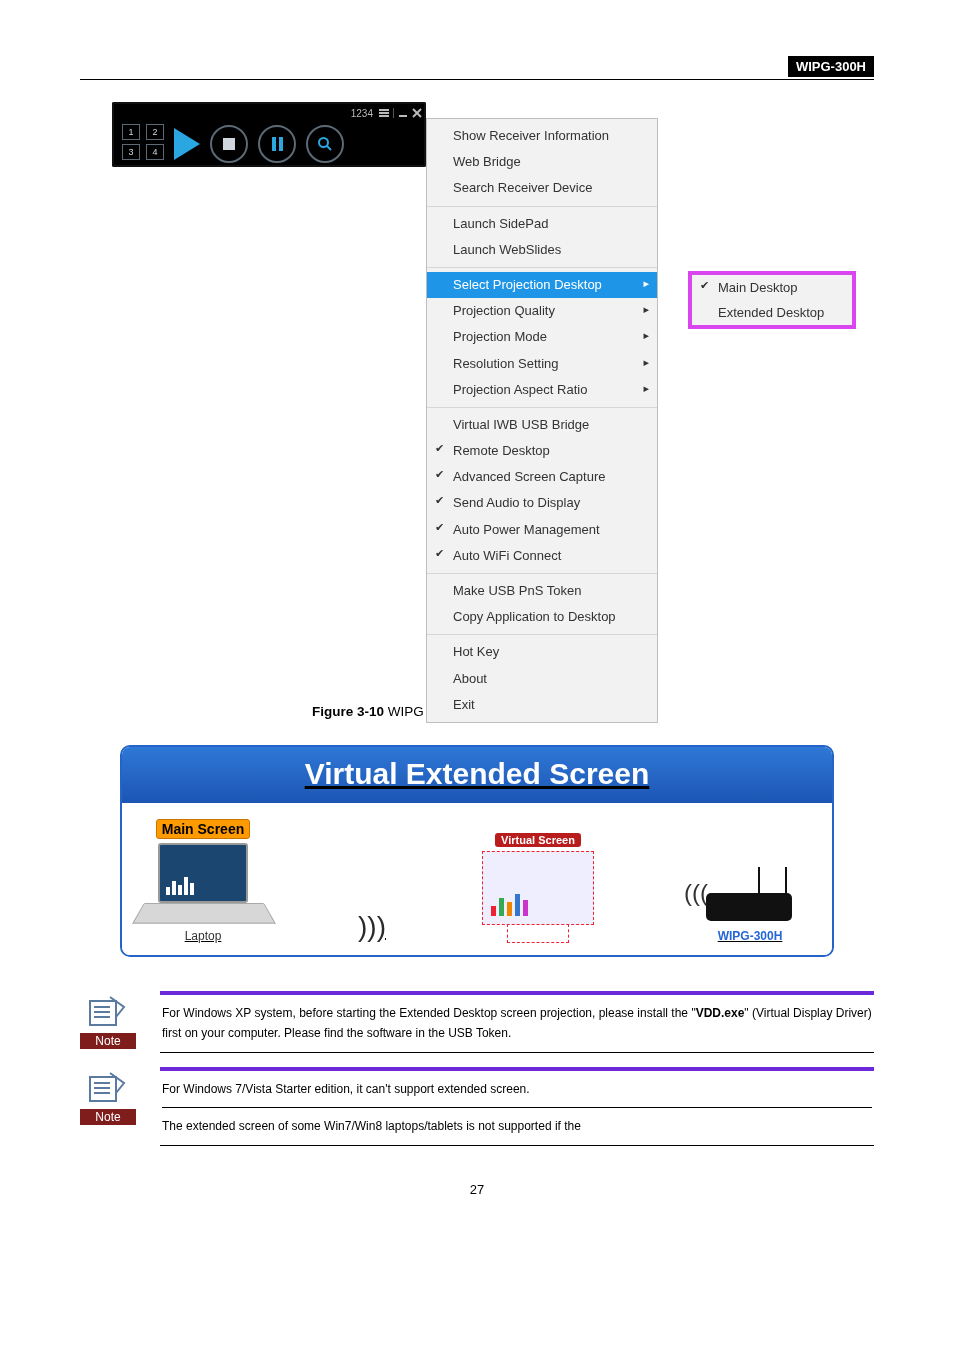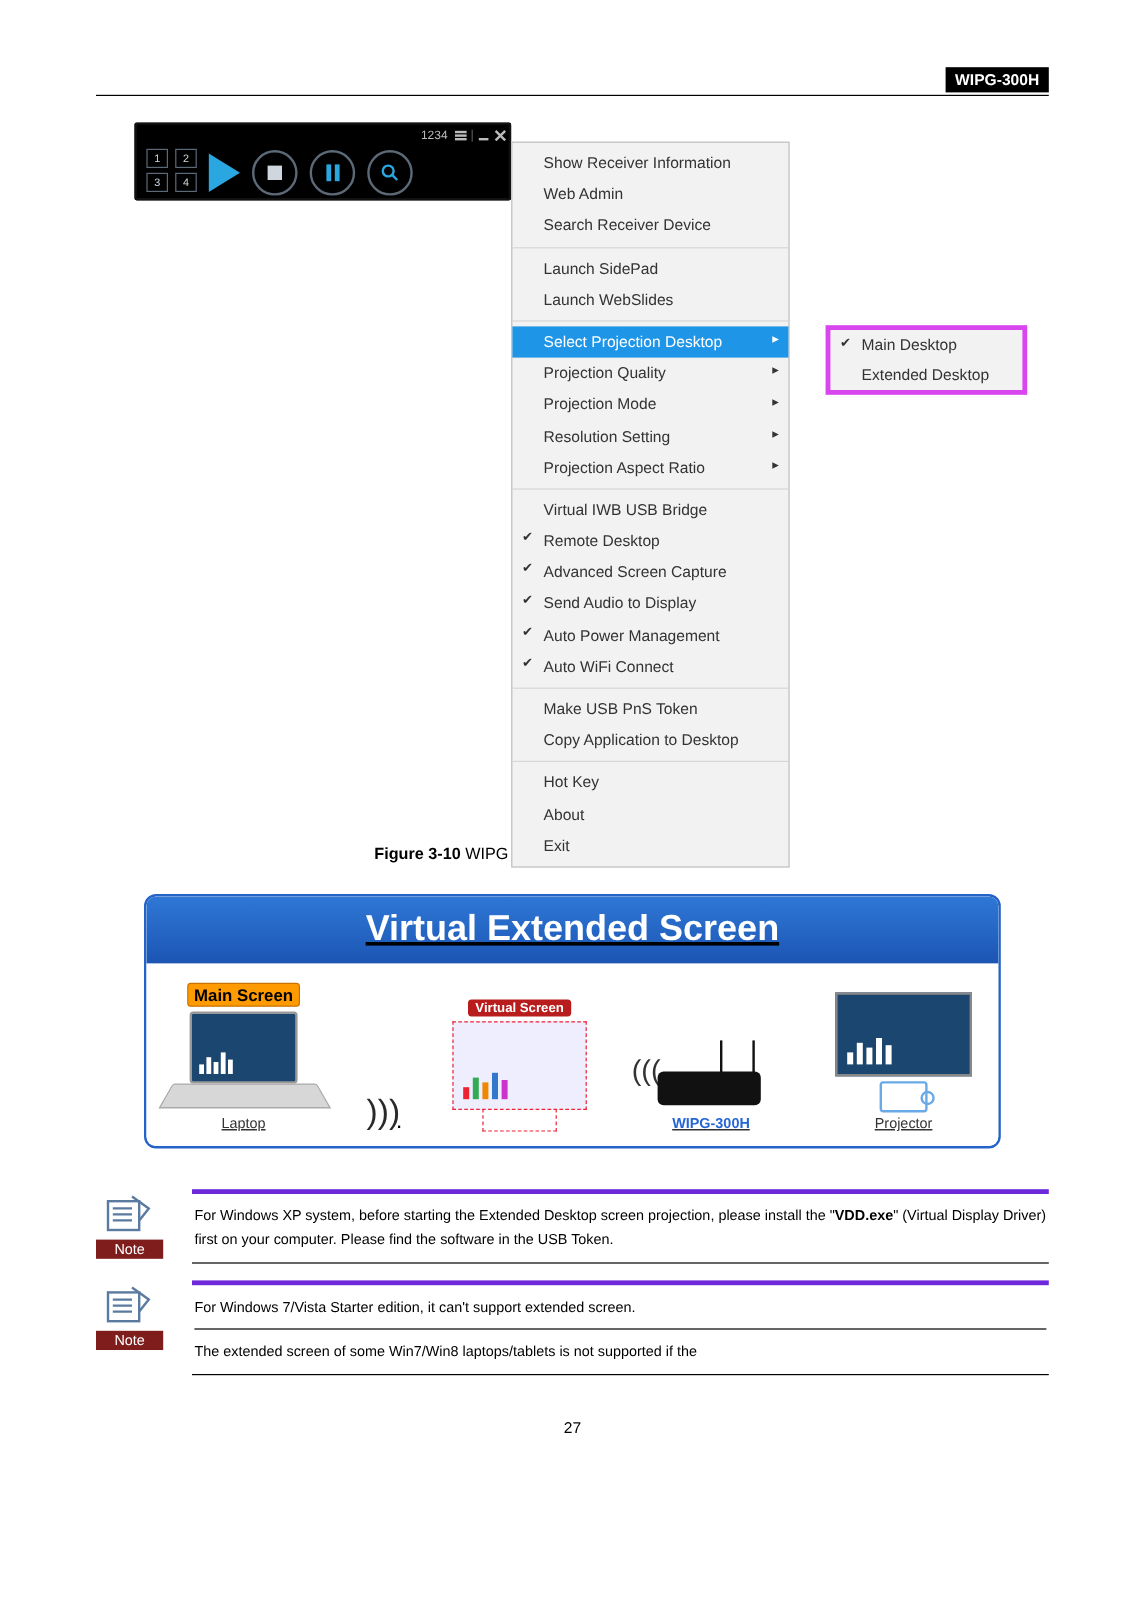--- a/index.html
+++ b/index.html
@@ -326,21 +326,21 @@
               <circle cx="6.5" cy="6.5" r="4.5" stroke="#2aa7e0" stroke-width="2" fill="none"></circle>
               <line x1="10" y1="10" x2="14" y2="14" stroke="#2aa7e0" stroke-width="2"></line>
             </svg>
         </div>
       </div>
     </div>
 
     <div class="menu">
       <div class="grp">
         <div class="item">Show Receiver Information</div>
-        <div class="item">Web Admin</div>
+        <div class="item">Web Bridge</div>
         <div class="item">Search Receiver Device</div>
       </div>
       <div class="grp">
         <div class="item">Launch SidePad</div>
         <div class="item">Launch WebSlides</div>
       </div>
       <div class="grp">
         <div class="item hl arw">Select Projection Desktop</div>
         <div class="item arw">Projection Quality</div>
         <div class="item arw">Projection Mode</div>
@@ -413,33 +413,20 @@
       </div>
       <div class="router">
         <div class="router-draw">
           <span class="router-wave">(((</span>
           <div class="router-an1"></div>
             <div class="router-an2"></div>
           <div class="router-body"></div>
         </div>
         <div class="router-label">WIPG-300H</div>
       </div>
-      <div class="projector">
-        <div class="proj-screen">
-          <div class="bars">
-              <span style="height:10px"></span>
-              <span style="height:18px"></span>
-              <span style="height:14px"></span>
-              <span style="height:22px"></span>
-              <span style="height:16px"></span>
-            </div>
-        </div>
-        <div class="proj-box"></div>
-        <div class="proj-label">Projector</div>
-      </div>
     </div>
   </div>
 
   <div class="notes">
     <div class="note-row">
       <div class="note-icon">
         <div class="box">
           <svg width="40" height="34" viewBox="0 0 40 34">
               <rect x="4" y="6" width="26" height="24" fill="none" stroke="#5a7aa0" stroke-width="2"></rect>
               <line x1="8" y1="12" x2="24" y2="12" stroke="#5a7aa0" stroke-width="2"></line>

